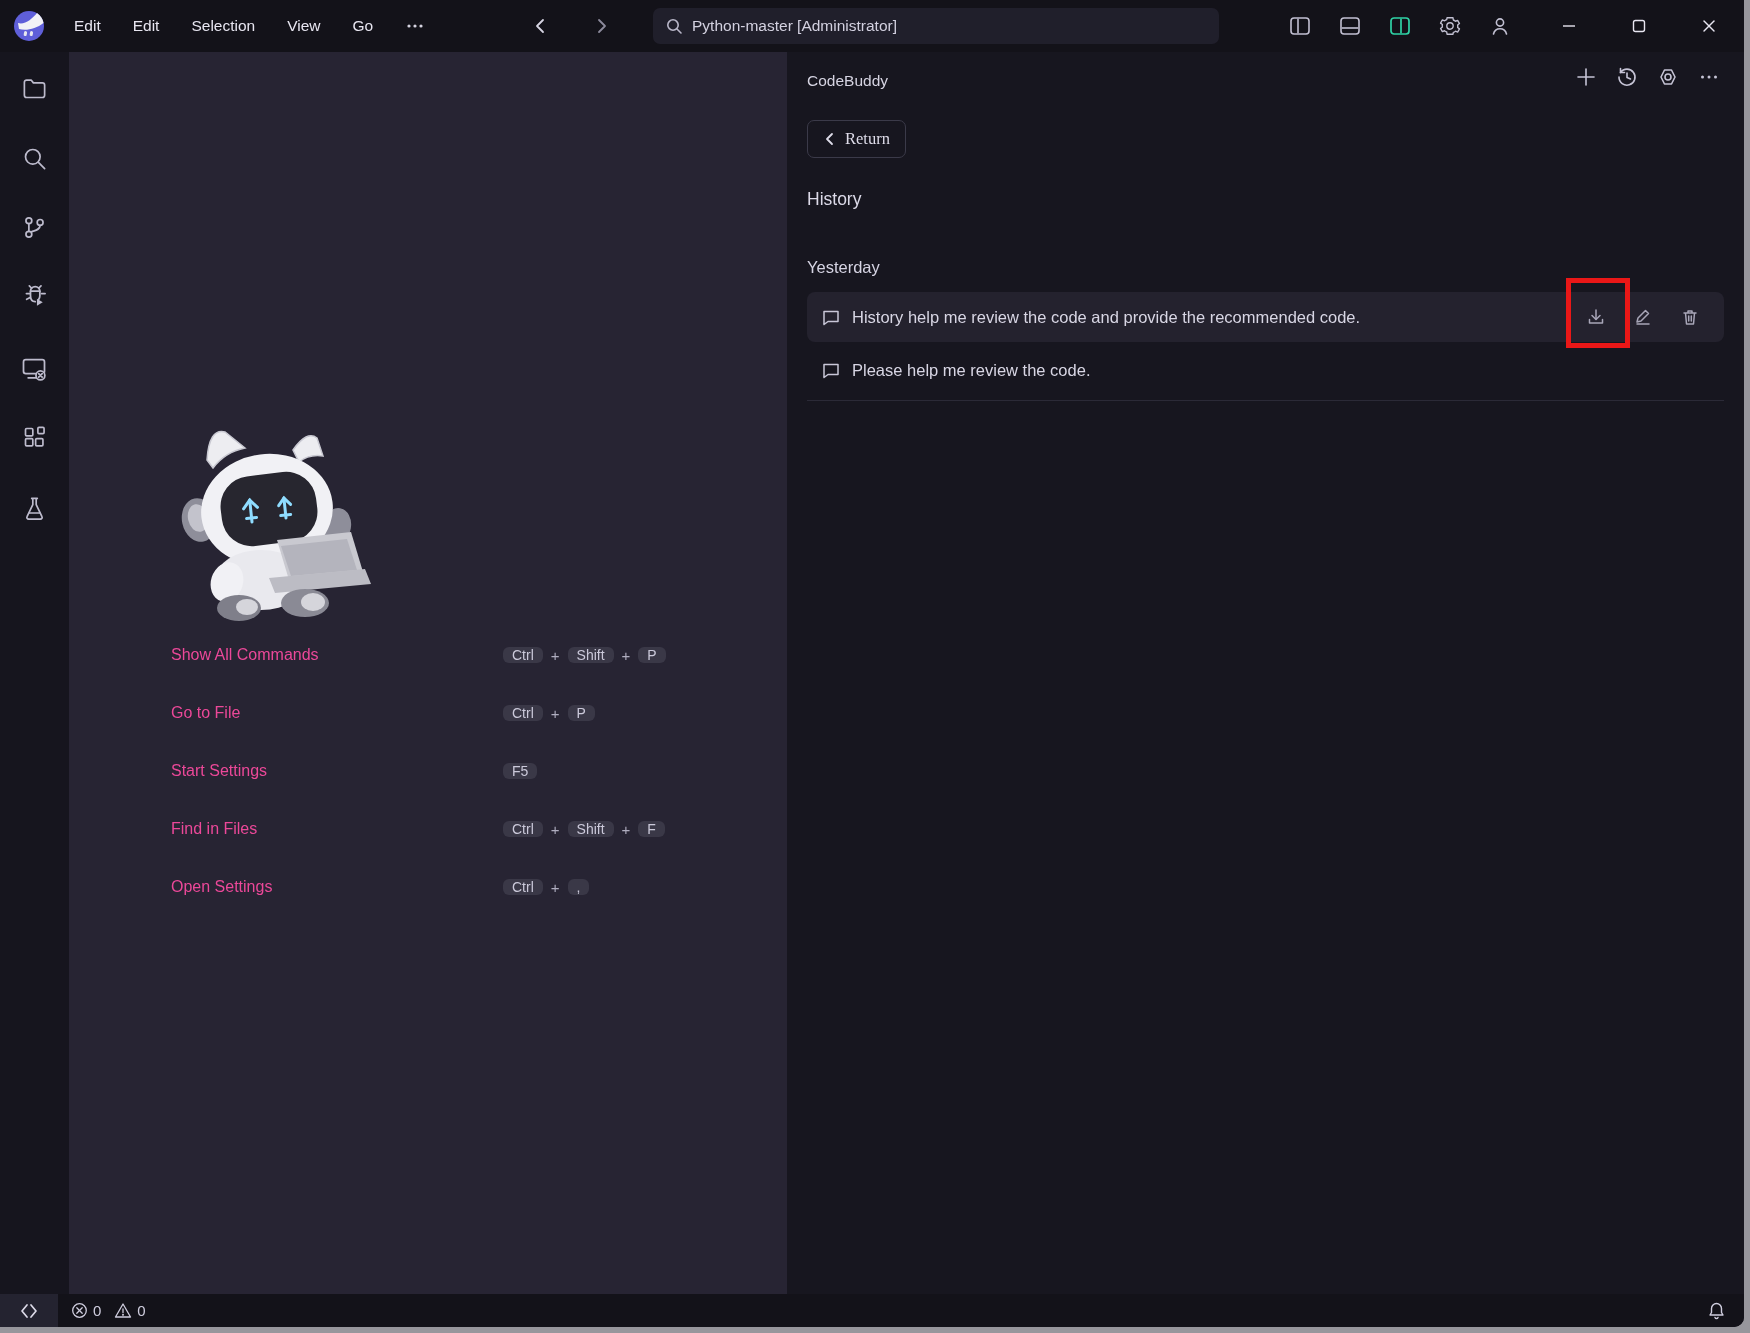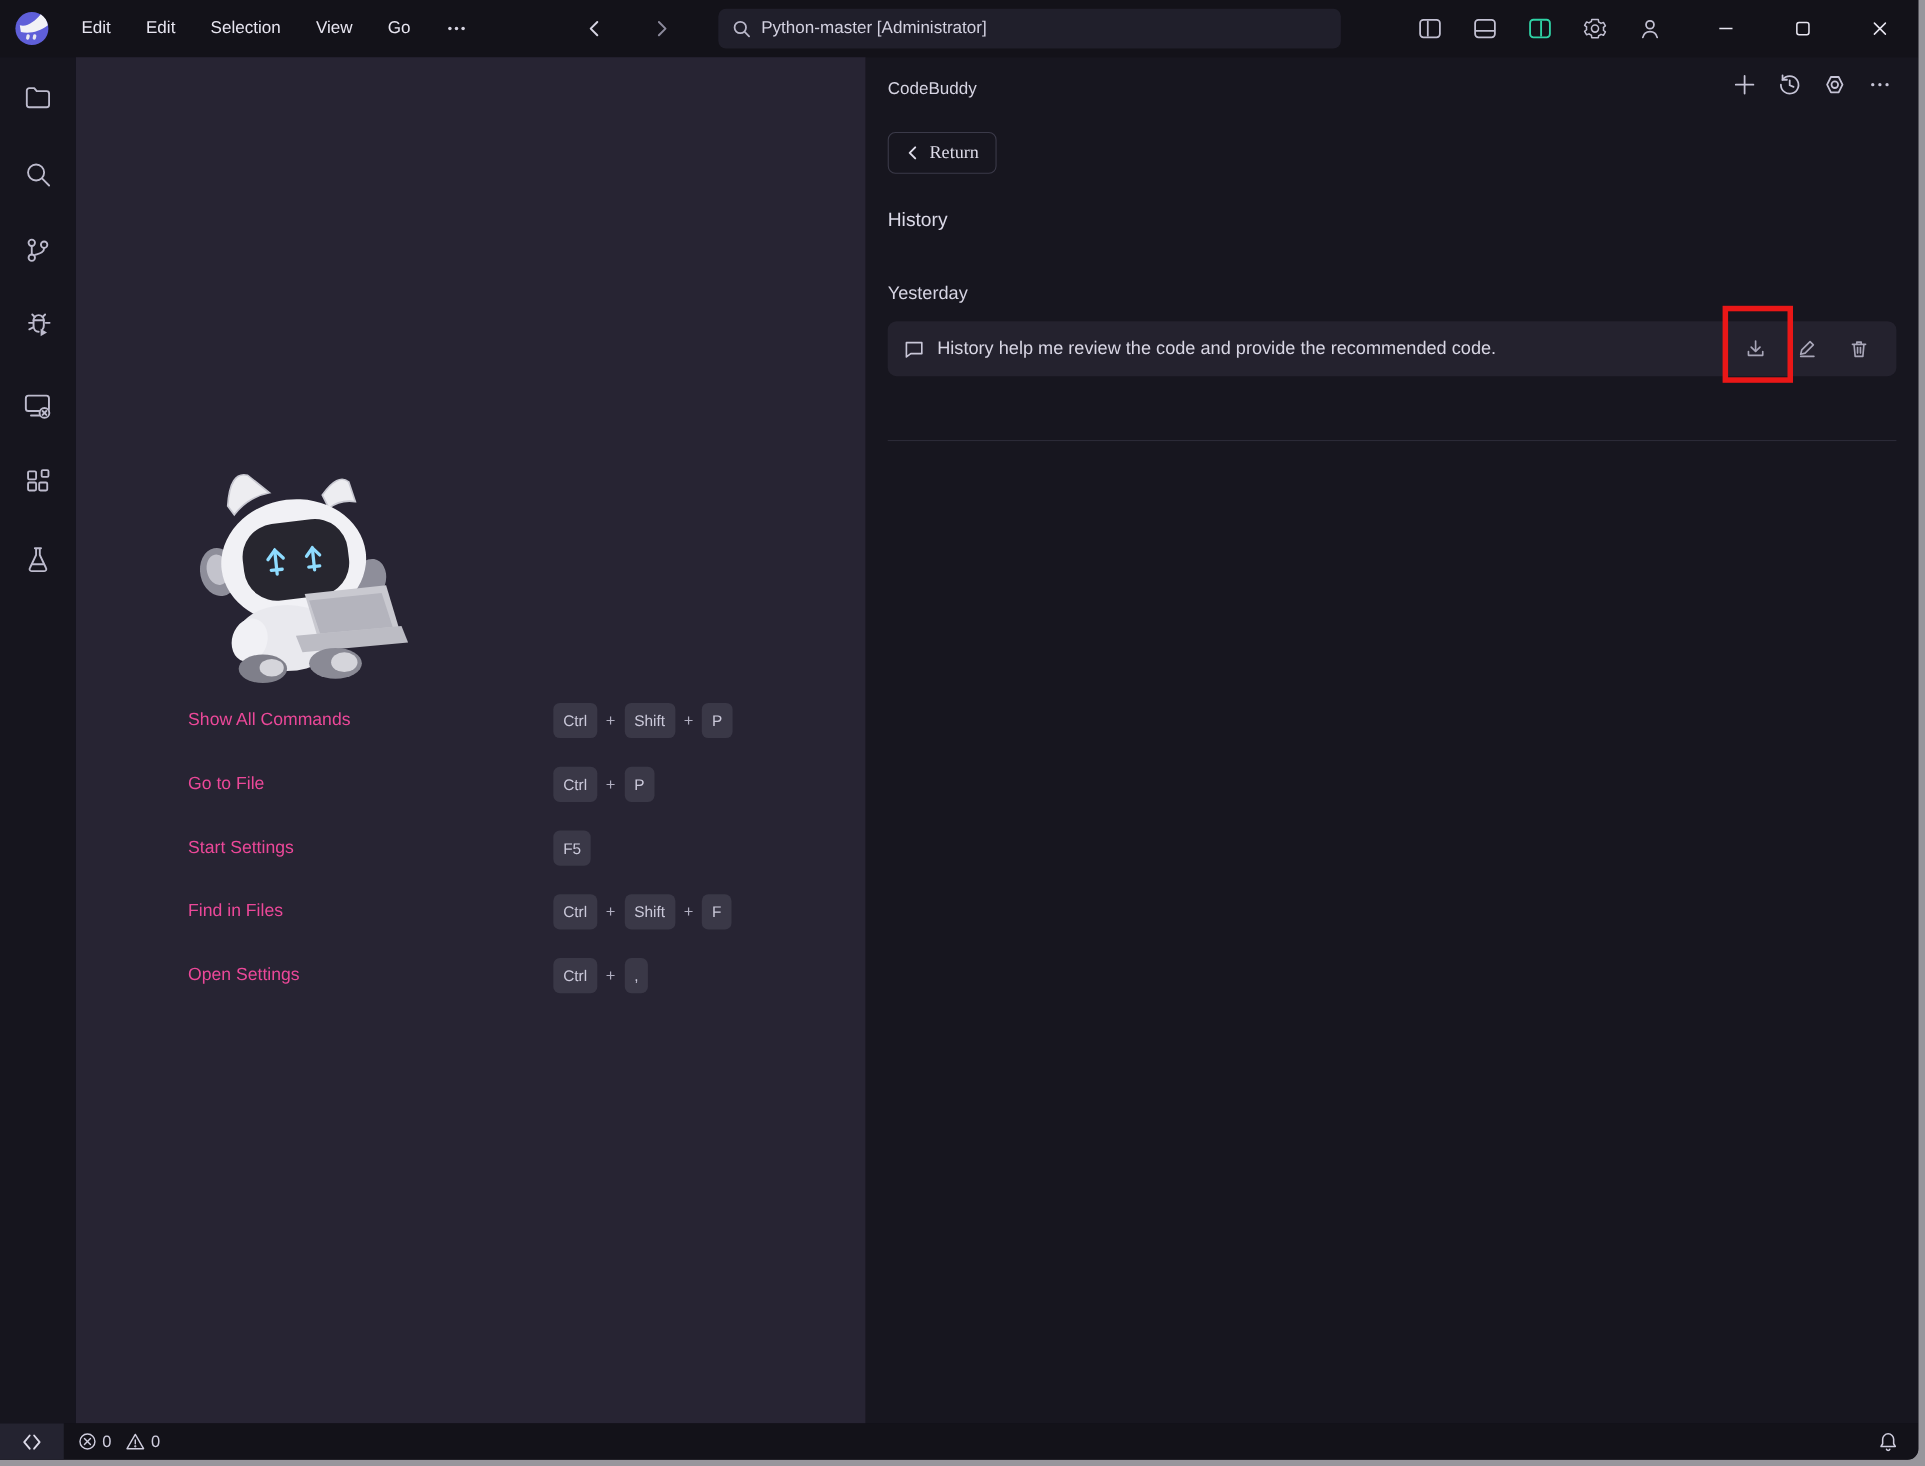--- a/index.html
+++ b/index.html
@@ -27,21 +27,21 @@
   .act-icon { position:absolute; left:10px; width:48px; height:48px; display:flex; align-items:center; justify-content:center; }
 
   
   .main { position:absolute; left:69px; top:52px; width:718px; bottom:33px; background:#272433; }
   .robot { position:absolute; left:96px; top:370px; }
   .greeting { position:absolute; left:304px; top:414px; font-size:22.5px; color:#d2d0e2; line-height:53px; }
   .shortcuts { position:absolute; left:57px; top:574px; width:600px; }
   .sc-row { height:58px; display:flex; align-items:center; }
   .sc-label { width:332px; font-size:16px; color:#ec4899;margin-left:45px; }
   .sc-keys { display:flex; align-items:center; }
-  .keycap { display:inline-flex; align-items:center; justify-content:center; min-width:20px; height:32px; padding:0 9px; background:#3a3847; border-radius:6px; font-size:14px; color:#cbc9da; }
+  .keycap { display:inline-flex; align-items:center; justify-content:center; min-width:20px; height:16px; padding:0 9px; background:#3a3847; border-radius:6px; font-size:14px; color:#cbc9da; }
   .plus { margin:0 8px; color:#b0aec0; font-size:15px; }
 
   
   .panel { position:absolute; left:787px; top:52px; right:0; bottom:33px; background:#17161f; }
   .panel-title { position:absolute; left:20px; top:20px; font-size:15.5px; color:#d6d4e2; }
   .panel-actions { position:absolute; right:24px; top:14px; display:flex; align-items:center; gap:19px; }
   .panel-actions .pa { width:22px; height:22px; display:flex; align-items:center; justify-content:center; }
   .return-btn { position:absolute; left:20px; top:68px; height:38px; display:inline-flex; align-items:center; gap:8px; padding:0 15px; border:1px solid #3b3a49; border-radius:7px; color:#dedce9; font-size:16.5px; background:transparent; cursor:pointer; font-family:Liberation Serif, serif; }
   .hist-heading { position:absolute; left:20px; top:137px; font-size:17.5px; color:#dcdae8; }
   .group-label { position:absolute; left:20px; top:206px; font-size:16.5px; color:#d6d4e3; }
@@ -367,20 +367,28 @@
         <span class="ra">
           <svg width="20" height="20" viewBox="0 0 20 20" fill="none" stroke="#a8a6b8" stroke-width="1.5" stroke-linecap="round" stroke-linejoin="round">
               <path d="M4 6h12M8 6V4h4v2M5.5 6l1 11h7l1-11"></path>
               <line x1="8.7" y1="9" x2="8.7" y2="14"></line>
               <line x1="11.3" y1="9" x2="11.3" y2="14"></line>
             </svg>
         </span>
       </span>
     </div>
 
+    <div class="hist-row2">
+      <span>
+        <svg width="20" height="20" viewBox="0 0 20 20" fill="none" stroke="#c9c7d8" stroke-width="1.5" stroke-linejoin="round">
+            <path d="M3 4.5h14v10H7l-4 3z"></path>
+          </svg>
+      </span>
+      <span class="hist-text">Please help me review the code.</span>
+    </div>
 
     <div class="divider"></div>
     <div class="red-rect"></div>
   </div>
 
   <div class="statusbar">
     <div class="remote-tile">
       <svg width="20" height="20" viewBox="0 0 20 20" fill="none" stroke="#dcdae8" stroke-width="1.7" stroke-linecap="round" stroke-linejoin="round">
           <polyline points="8,4 3,10 8,16"></polyline>
           <polyline points="12,4 17,10 12,16" transform="translate(0,0)"></polyline>

